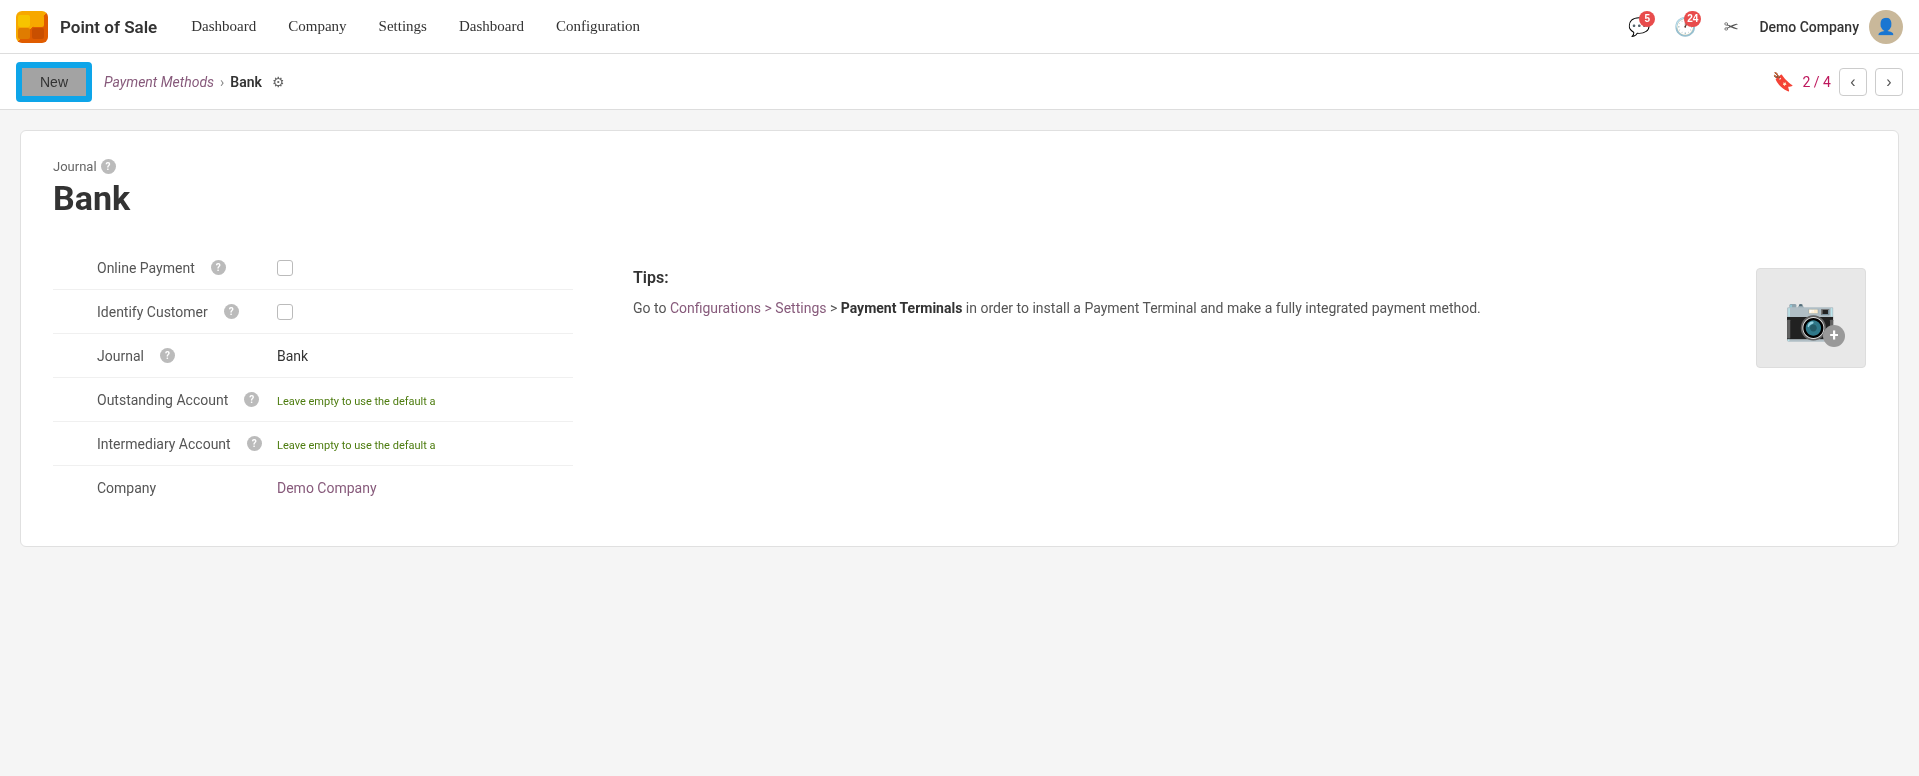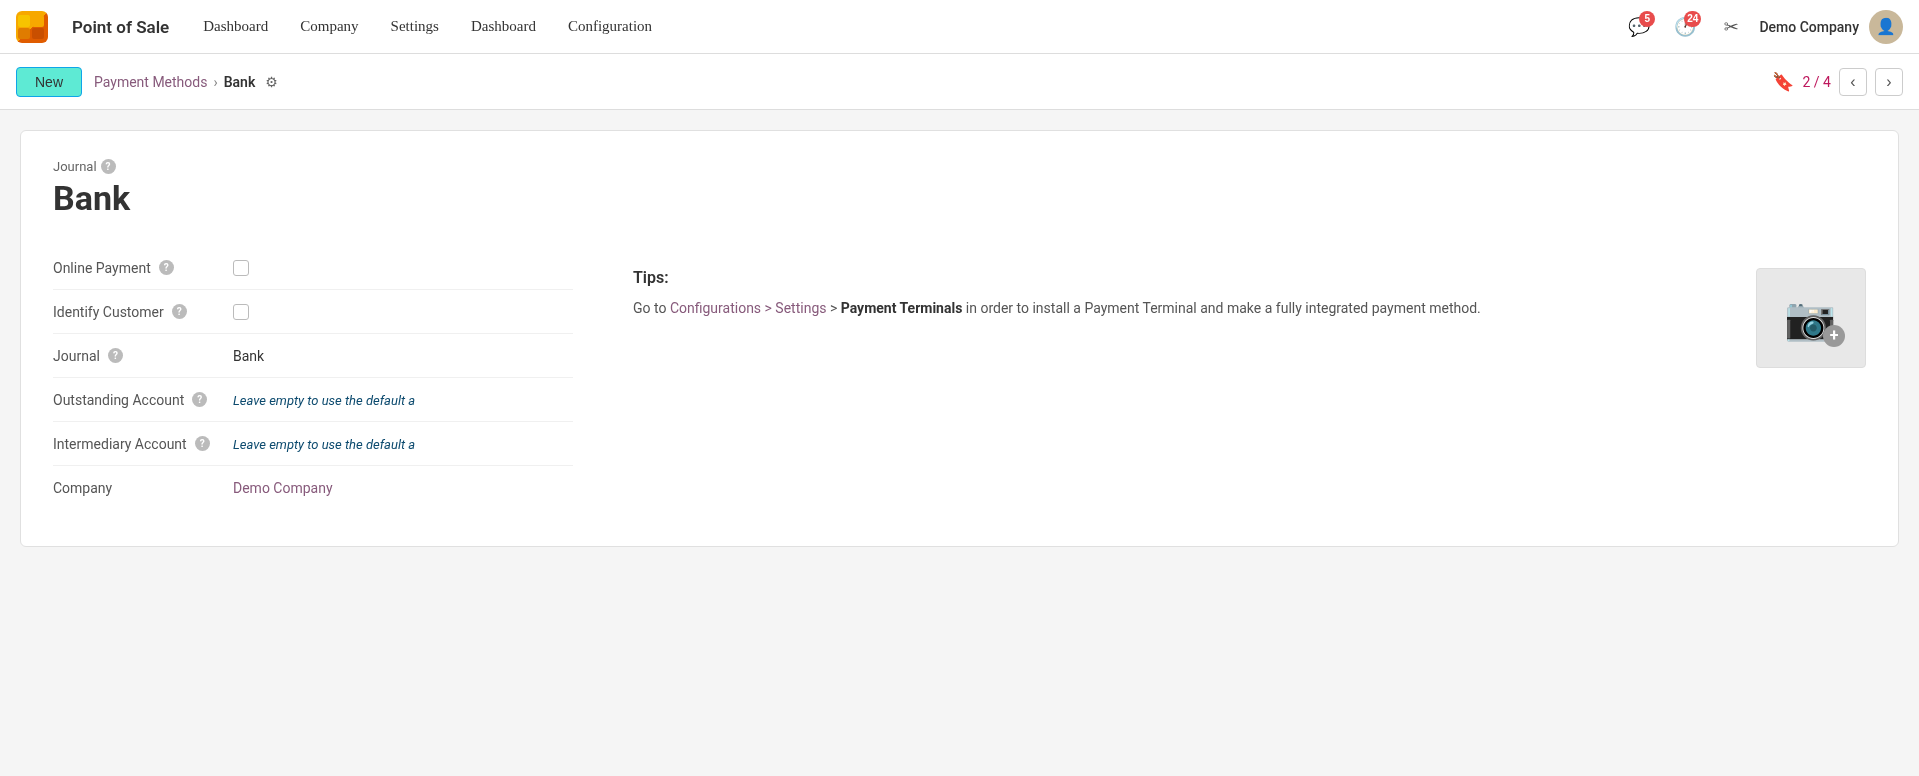--- a/index.html
+++ b/index.html
@@ -5,21 +5,21 @@
     * { box-sizing: border-box; margin: 0; padding: 0; }
     body { font-family: -apple-system, BlinkMacSystemFont, 'Segoe UI', Roboto, sans-serif; background: #f5f5f5; color: #333; font-size: 14px; }
 
     
     .topnav {
       display: flex; align-items: center; background: #fff;
       border-bottom: 1px solid #ddd; padding: 0 16px; height: 54px;
       position: relative; z-index: 10;
     }
     .topnav-logo {
-      display: flex; align-items: center; gap: 24px; margin-right: 20px;
+      display: flex; align-items: center; gap: 12px; margin-right: 20px;
     }
     .logo-icon {
       width: 32px; height: 32px;
       background: linear-gradient(135deg, #f7a800 50%, #e05c00 50%);
       border-radius: 6px;
       display: flex; align-items: center; justify-content: center;
     }
     .topnav-brand {
       font-size: 17px; font-weight: 600; color: #333;
     }
@@ -55,29 +55,29 @@
       font-size: 16px; cursor: pointer; overflow: hidden;
     }
 
     
     .actionbar {
       display: flex; align-items: center; background: #fff;
       border-bottom: 1px solid #ddd; padding: 0 16px; height: 56px;
       gap: 12px;
     }
     .btn-new {
-      padding: 6px 18px; background: #5eead4; border: 1px solid #0ea5e9;
+      padding: 6px 18px; background: #a3a3a3; border: 6px solid #0ea5e9;
       border-radius: 4px; cursor: pointer; font-size: 14px; color: #333;
       font-weight: 500;
     }
     .breadcrumb {
       display: flex; align-items: center; gap: 6px; font-size: 14px;
     }
     .breadcrumb-link {
-      color: #875a7b; cursor: pointer; text-decoration: none;
+      color: #875a7b; cursor: pointer; text-decoration: none; font-style: italic;
     }
     .breadcrumb-sep { color: #888; }
     .breadcrumb-current {
       font-weight: 600; color: #333;
     }
     .gear-icon {
       margin-left: 4px; cursor: pointer; color: #666; font-size: 14px;
     }
     .actionbar-right {
       margin-left: auto; display: flex; align-items: center; gap: 8px;
@@ -112,27 +112,27 @@
       font-size: 34px; font-weight: 700; color: #333; margin-bottom: 28px;
     }
 
     .field-row {
       display: flex; align-items: center; padding: 10px 0;
       border-bottom: 1px solid #f0f0f0; min-height: 44px;
     }
     .field-row:last-child { border-bottom: none; }
     .field-label {
       min-width: 180px; color: #555; font-size: 14px;
-      display: flex; align-items: center; gap: 8px; flex-shrink: 0;
+      display: flex; align-items: center; gap: 16px; flex-shrink: 0; margin-left: 44px;
     }
     .field-value {
       flex: 1; color: #333; font-size: 14px;
     }
     .field-value.link { color: #875a7b; cursor: pointer; }
-    .field-placeholder { color: #0c4a6e; font-size: 13px; font-style: italic; }
+    .field-placeholder { color: #4d7c0f; font-size: 11px; }
 
     .checkbox-box {
       width: 16px; height: 16px; border: 1px solid #bbb;
       background: #fff; border-radius: 3px; cursor: pointer;
     }
 
     
     .tips-section {
       display: flex; align-items: flex-start; gap: 24px;
       padding: 12px 0;

